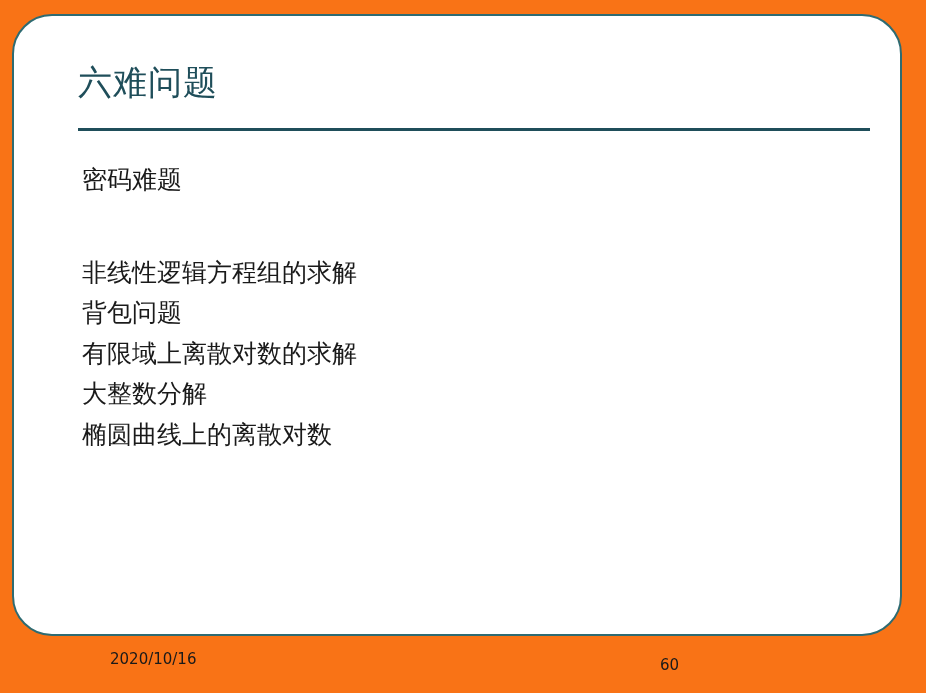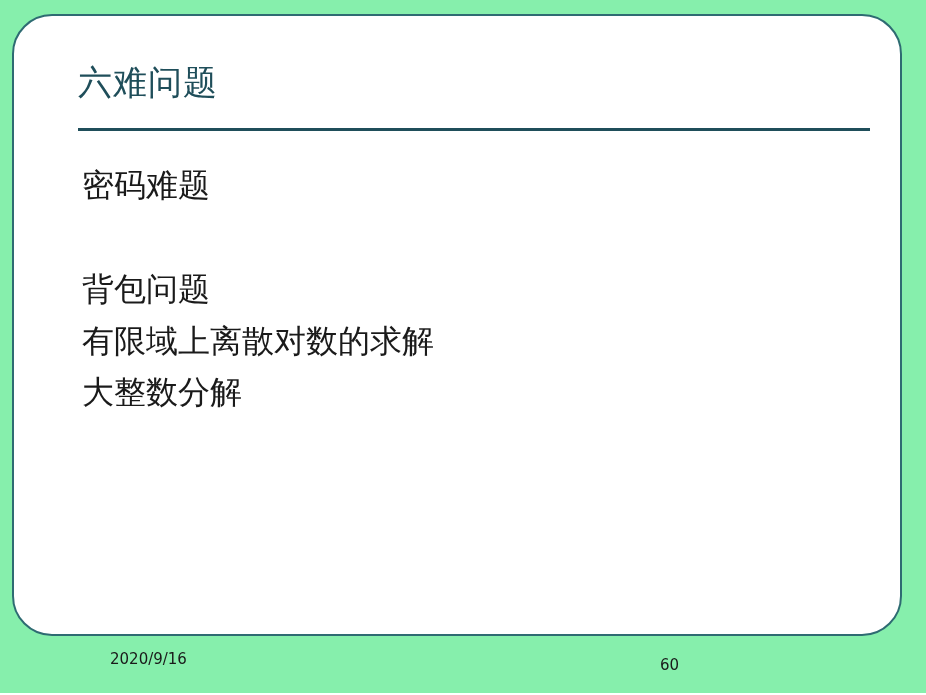--- a/index.html
+++ b/index.html
@@ -10,21 +10,21 @@
   body {
     width: 926px;
     height: 695px;
     font-family: "Liberation Serif", serif;
     overflow: hidden;
   }
   .slide {
     position: relative;
     width: 926px;
     height: 693px;
-    background: #86efac;
+    background: #f97316;
     box-sizing: border-box;
   }
   .slide-frame {
     position: absolute;
     left: 12px;
     top: 14px;
     width: 890px;
     height: 622px;
     border: 2px solid #2e6b72;
     border-radius: 40px;
@@ -51,21 +51,21 @@
     background: #1f4e5a;
   }
   .body-block {
     position: absolute;
     left: 82px;
     top: 160px;
     width: 770px;
   }
   .body-line {
     font-family: "DejaVu Serif", serif;
-    font-size: 32px;
+    font-size: 25px;
     color: #1a1a1a;
     line-height: 1.62;
     white-space: nowrap;
   }
   .body-gap {
     height: 52px;
   }
   .footer-date {
     position: absolute;
     left: 110px;
@@ -88,20 +88,22 @@
 
 <div class="slide">
   <div class="slide-frame"></div>
 
   <div class="slide-title">六难问题</div>
   <div class="title-rule"></div>
 
   <div class="body-block">
     <div class="body-line">密码难题</div>
     <div class="body-gap"></div>
+    <div class="body-line">非线性逻辑方程组的求解</div>
     <div class="body-line">背包问题</div>
     <div class="body-line">有限域上离散对数的求解</div>
     <div class="body-line">大整数分解</div>
+    <div class="body-line">椭圆曲线上的离散对数</div>
   </div>
 
-  <div class="footer-date">2020/9/16</div>
+  <div class="footer-date">2020/10/16</div>
   <div class="footer-page">60</div>
 </div>
 
 </body></html>

